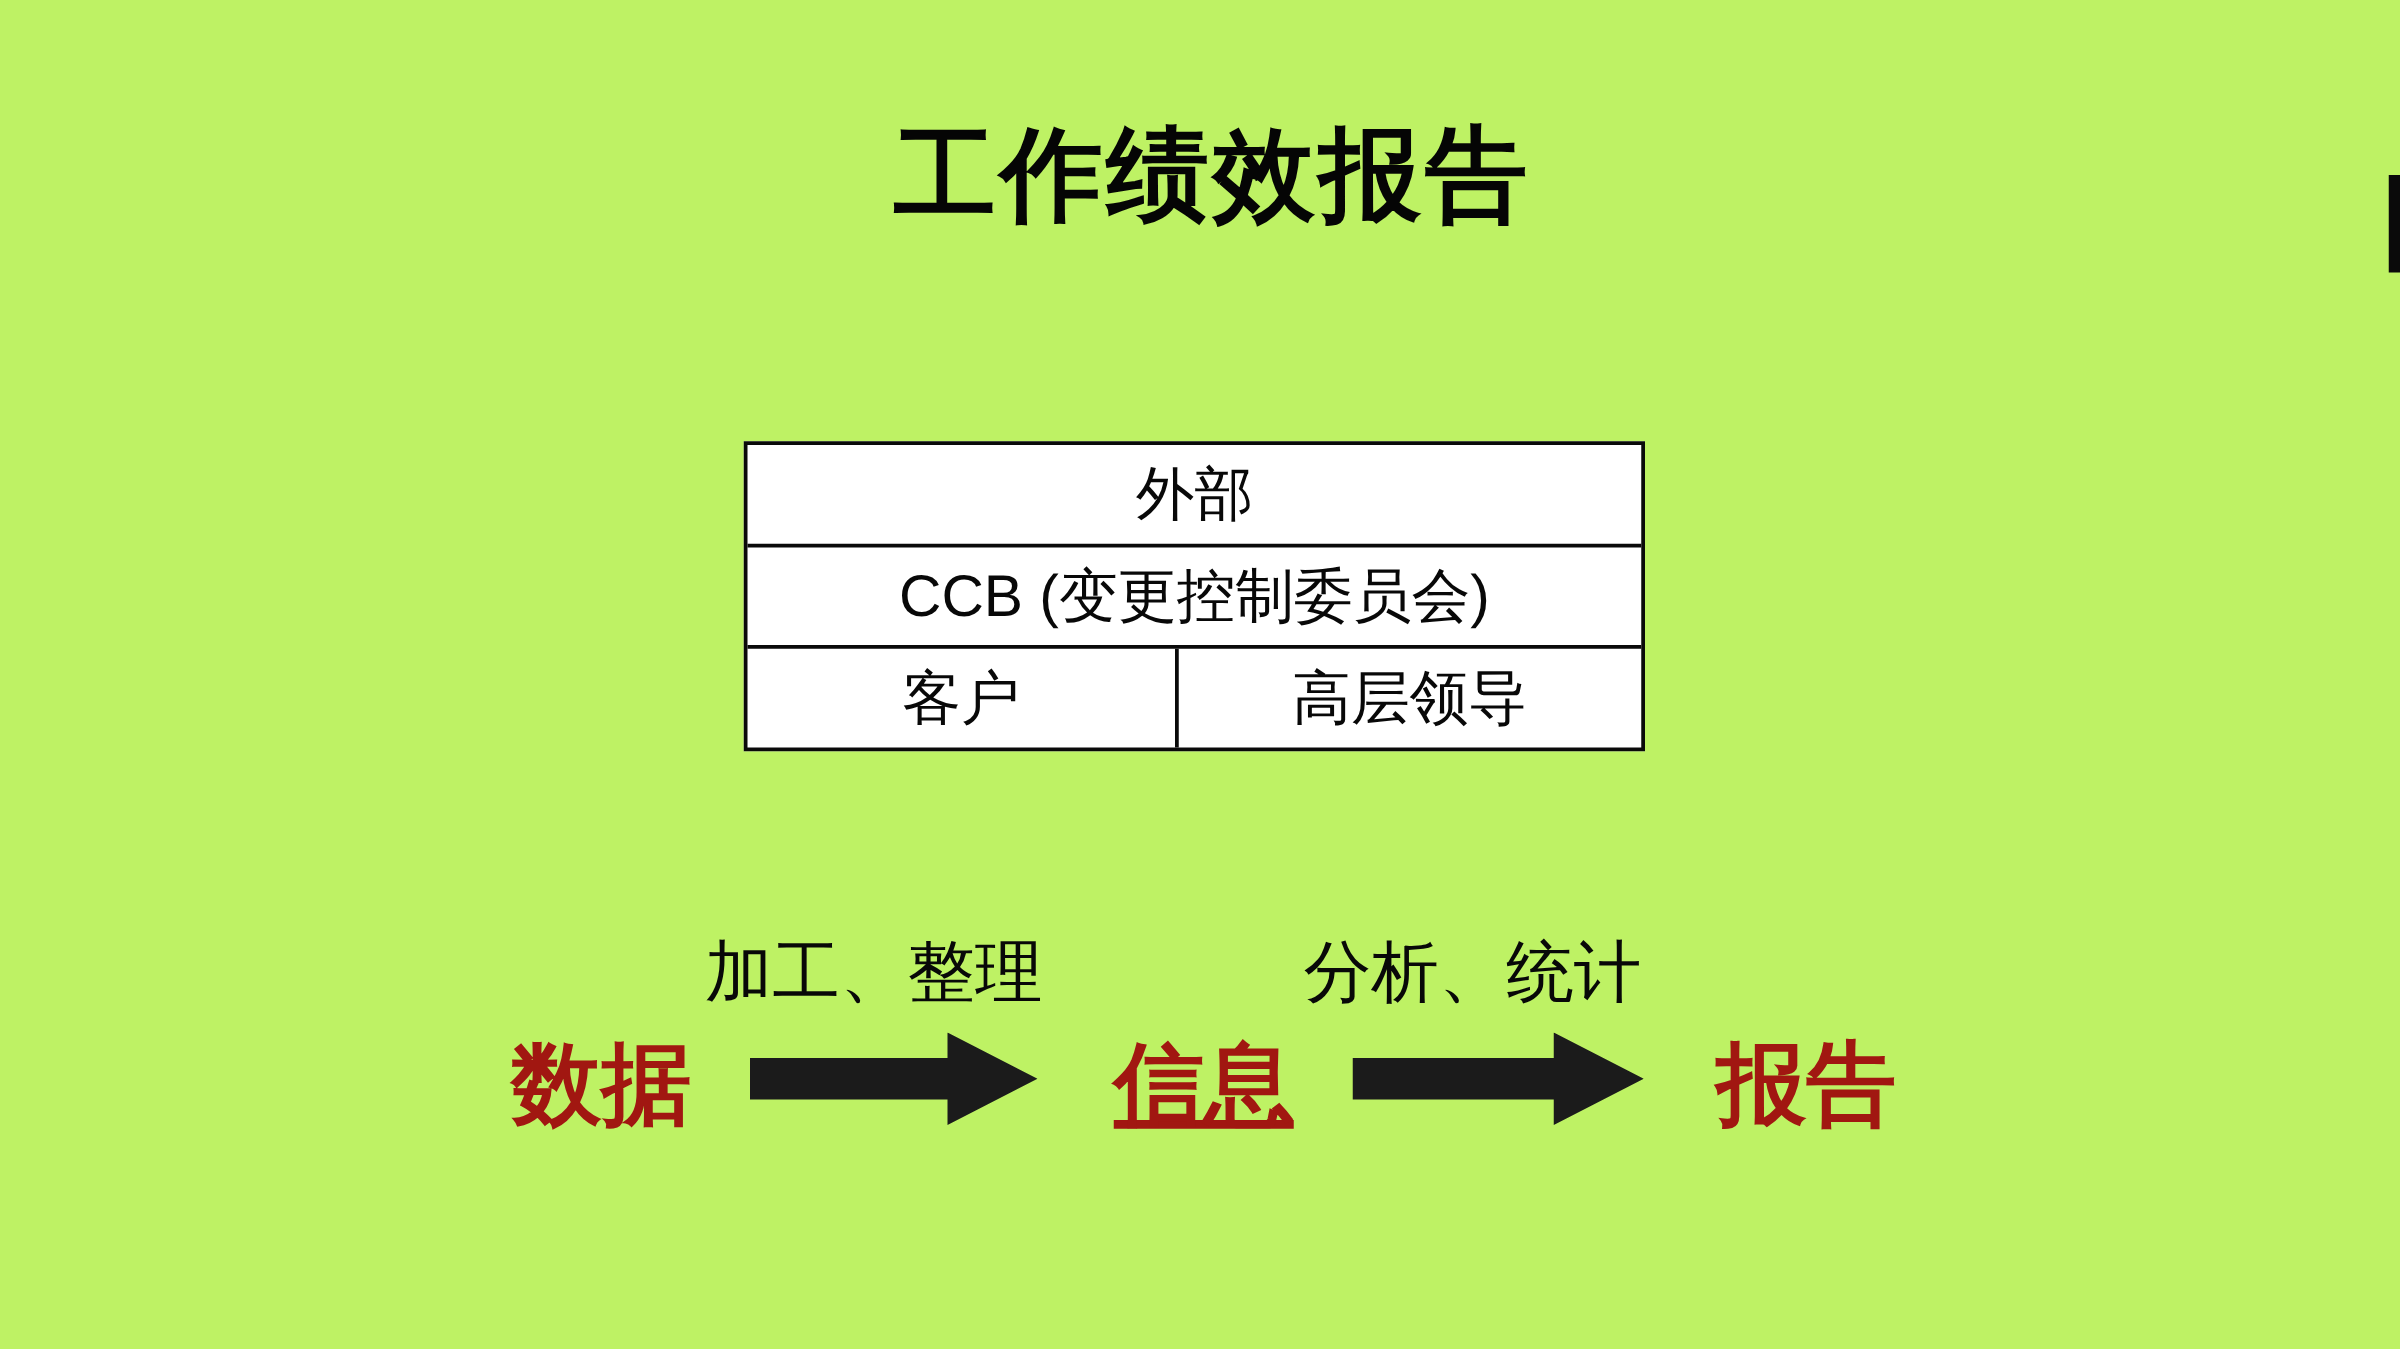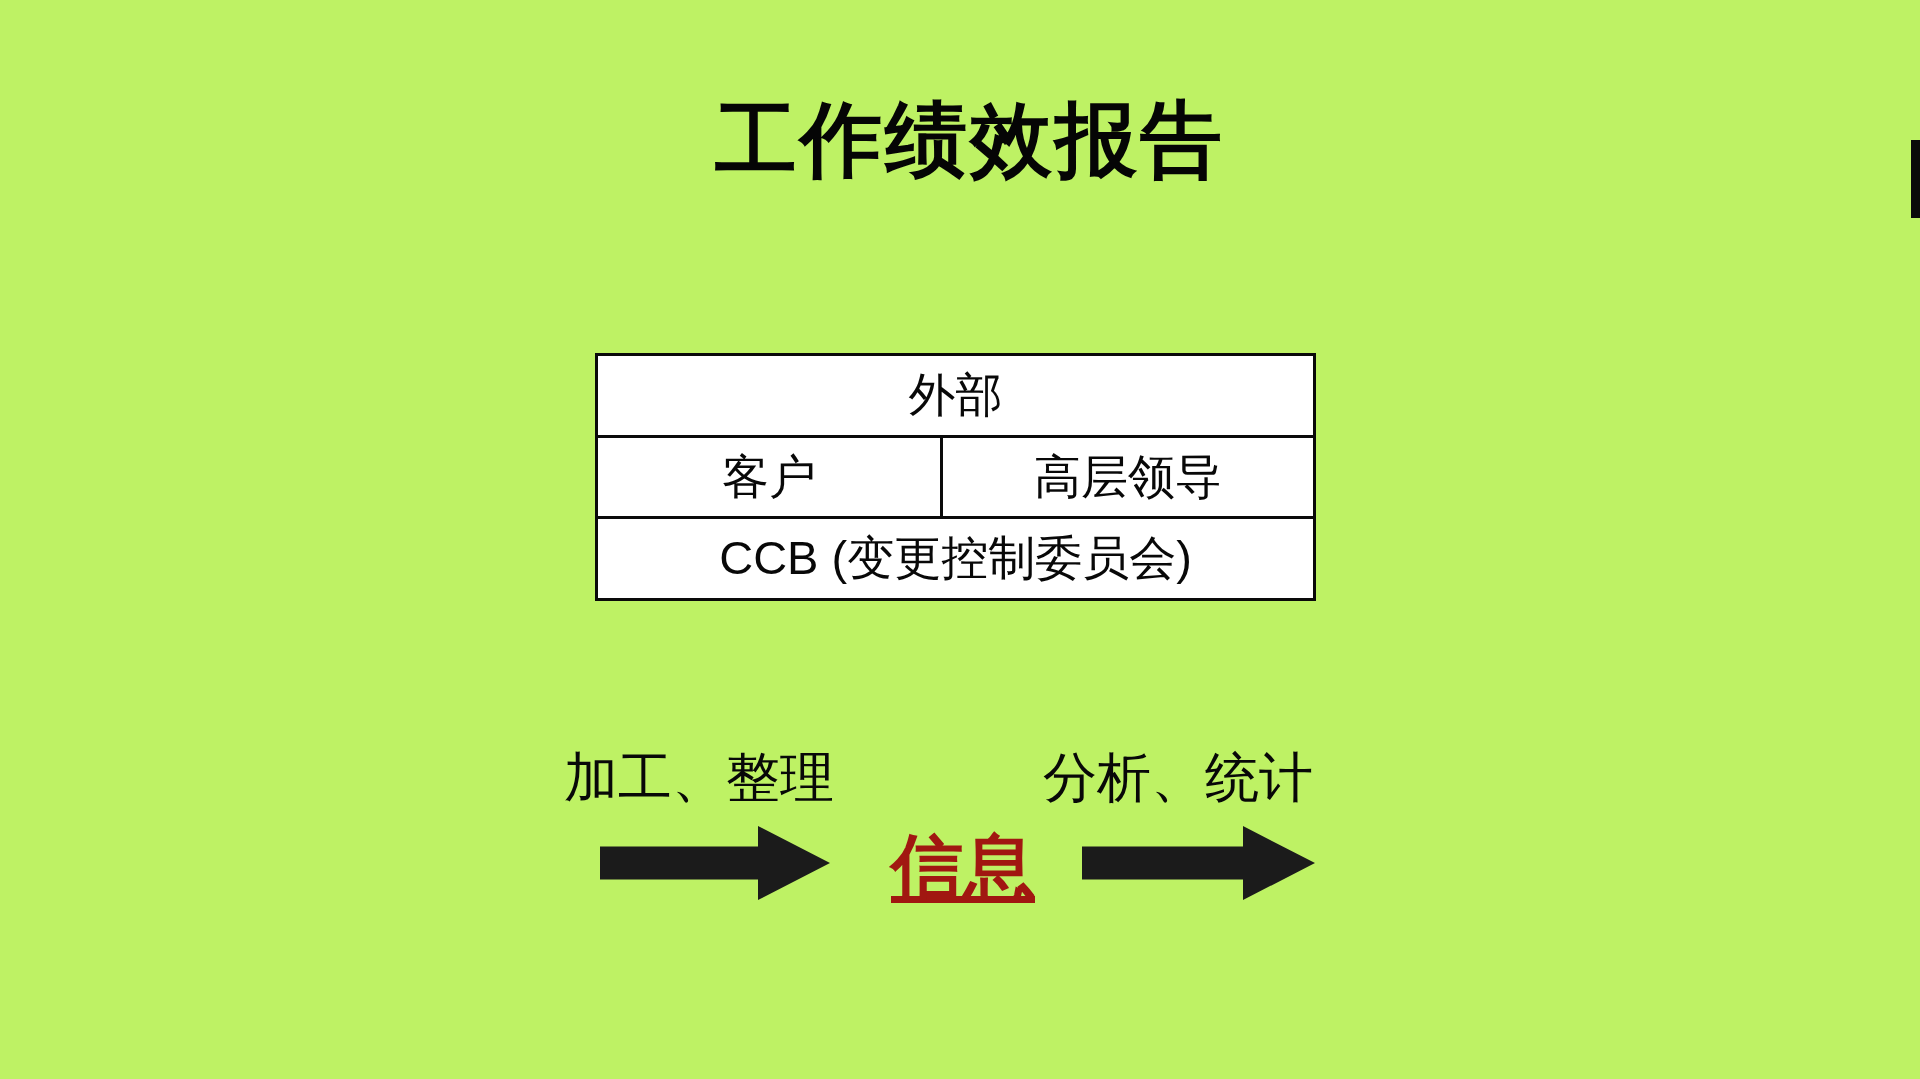--- a/index.html
+++ b/index.html
@@ -116,38 +116,40 @@
 
 <div class="canvas">
 
   <h1 class="title">工作绩效报告</h1>
 
   <div class="stable">
     <div class="srow">
       <div class="scell full">外部</div>
     </div>
     <div class="srow">
+      <div class="scell full">CCB (变更控制委员会)</div>
+    </div>
+    <div class="srow">
       <div class="scell left">客户</div>
       <div class="scell right">高层领导</div>
-    </div>
-    <div class="srow">
-      <div class="scell full">CCB (变更控制委员会)</div>
     </div>
   </div>
 
   <div class="flow-label l2">分析、统计</div>
   <div class="flow-label l1">加工、整理</div>
 
+  <div class="flow-term t1">数据</div>
 
   <svg class="flow-arrow a1" viewBox="0 0 230 76" preserveAspectRatio="none" aria-hidden="true">
     <polygon points="0,21 158,21 158,0 230,38 158,76 158,55 0,55"></polygon>
   </svg>
 
   <div class="flow-term t2">信息</div>
 
   <svg class="flow-arrow a2" viewBox="0 0 233 76" preserveAspectRatio="none" aria-hidden="true">
     <polygon points="0,21 161,21 161,0 233,38 161,76 161,55 0,55"></polygon>
   </svg>
 
+  <div class="flow-term t3">报告</div>
 
   <div class="edge-mark"></div>
 
 </div>
 
 </body></html>

